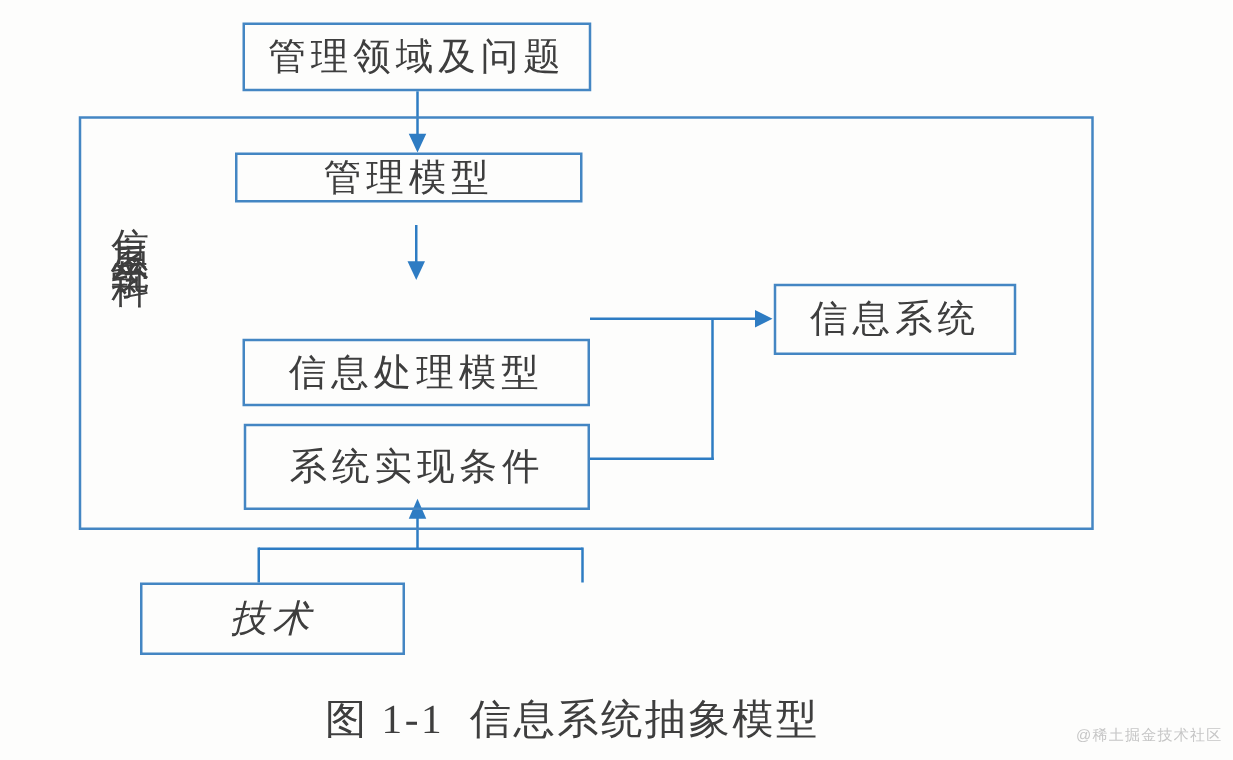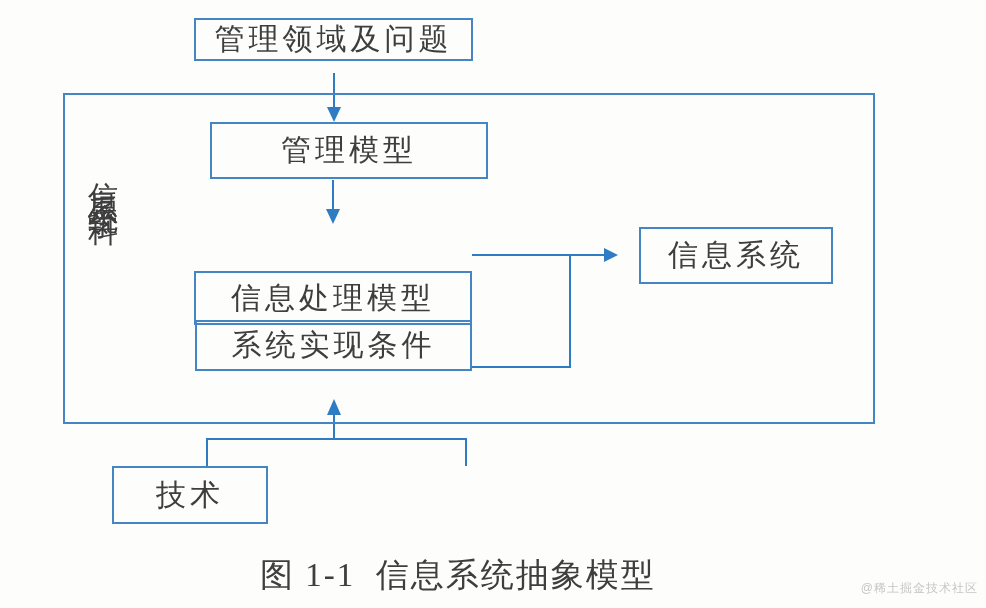--- a/index.html
+++ b/index.html
@@ -43,26 +43,26 @@
   .vlabel {
     position: absolute;
     left: 82px; top: 158px;
     height: 230px;
     writing-mode: vertical-rl;
     text-orientation: upright;
     font-size: 30px;
     letter-spacing: 7px;
     color: var(--text-dark);
   }
-  .top-box        { left: 194px; top: 18px;  width: 279px; height: 43px; }
-  .mgmt-model     { left: 210px; top: 122px; width: 278px; height: 57px; }
+  .top-box        { left: 194px; top: 18px;  width: 279px; height: 55px; }
+  .mgmt-model     { left: 188px; top: 122px; width: 278px; height: 40px; }
   .info-proc      { left: 194px; top: 227px; width: 278px; height: 54px; margin-top: 44px; }
-  .sys-cond       { left: 195px; top: 320px; width: 277px; height: 51px; }
-  .info-sys       { left: 619px; top: 227px; width: 194px; height: 57px; margin-left: 20px; }
-  .tech           { left: 112px; top: 466px; width: 156px; height: 58px; }
+  .sys-cond       { left: 195px; top: 339px; width: 277px; height: 69px; }
+  .info-sys       { left: 619px; top: 227px; width: 194px; height: 57px; }
+  .tech           { left: 112px; top: 466px; width: 212px; height: 58px; font-style: italic; }
   .env            { left: 370px; top: 466px; width: 191px; height: 57px; }
   .caption {
     position: absolute;
     left: 260px; top: 553px;
     font-size: 33px;
     letter-spacing: 2px;
     color: var(--text-dark);
     white-space: pre;
   }
   .watermark {

